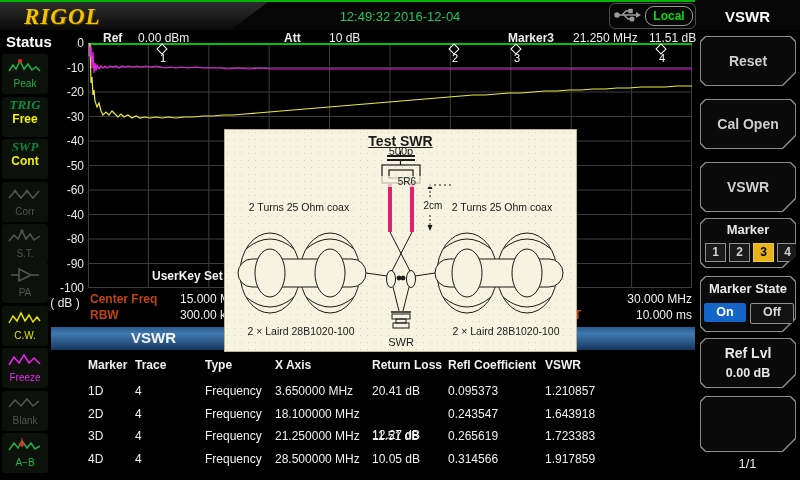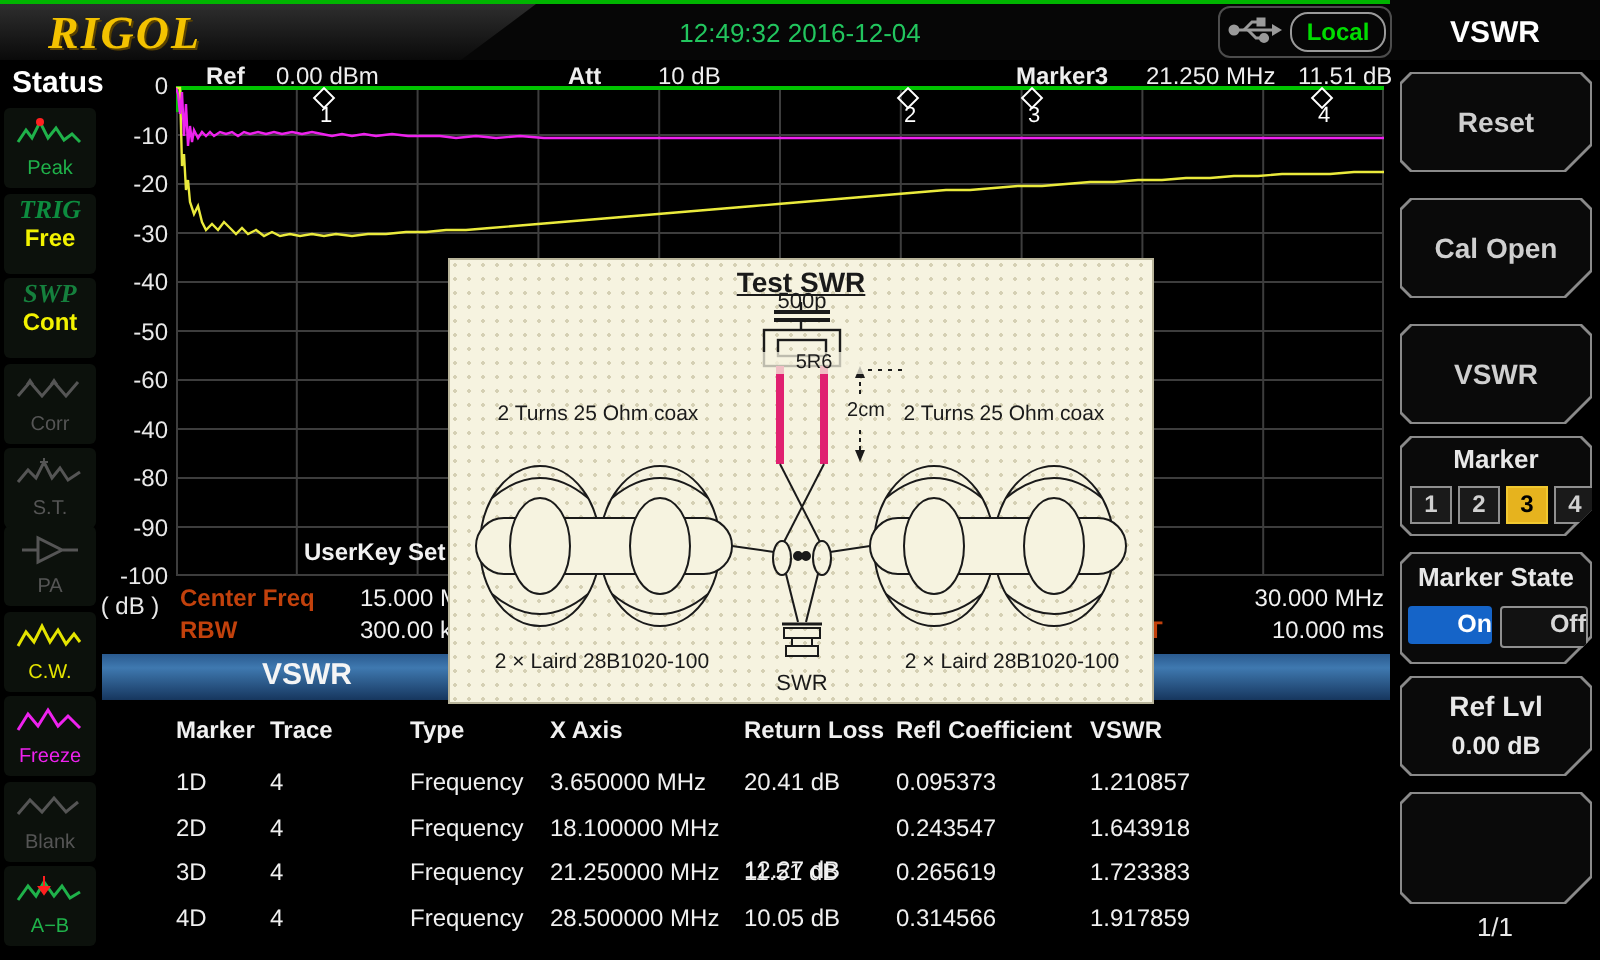--- a/index.html
+++ b/index.html
@@ -62,21 +62,21 @@
                     calc(100% - 13px) 100%,5px 100%,0 calc(100% - 5px),0 5px);}
   .cutbtn::before{content:"";position:absolute;inset:1px;background:#0a0a0a;clip-path:inherit;}
   .cutbtn .lbl{position:absolute;inset:0;display:flex;align-items:center;justify-content:center;
                color:#cfcfcf;font-weight:bold;font-size:14px;}
   .grp-title{position:absolute;left:0;right:0;text-align:center;color:#e8e8e8;
              font-weight:bold;font-size:13px;}
   .mknum{position:absolute;top:25px;width:19px;height:17px;border:1px solid #909090;background:#1a1a1a;
          color:#d0d0d0;font-size:12px;font-weight:bold;text-align:center;line-height:17px;}
   .mknum.active{background:#e6b31e;border-color:#f0c830;color:#000;}
   .stbtn{position:absolute;top:27px;width:42px;height:19px;font-size:12.5px;font-weight:bold;
-         text-align:right;line-height:19px;border-radius:2px;}
+         text-align:center;line-height:19px;border-radius:2px;}
   #btn-on{left:4px;background:#1564c8;color:#fff;}
   #btn-off{left:50px;background:#121212;border:1px solid #909090;color:#d8d8d8;line-height:17px;}
   #rp-page{left:695px;top:456px;width:105px;text-align:center;font-size:13px;color:#e8e8e8;}
 
   
   #overlay{left:224px;top:129px;width:353px;height:223px;background:#f6f3e0;
            background-image:radial-gradient(#d5d0b4 0.8px,transparent 0.8px);
            background-size:7px 7px;box-shadow:0 0 0 1px #b8b49a inset;}
   .ov-t{position:absolute;color:#1a1a1a;text-align:center;white-space:nowrap;}
   #ov-title{left:0;width:353px;top:4px;font-size:14px;font-weight:bold;text-decoration:underline;}

